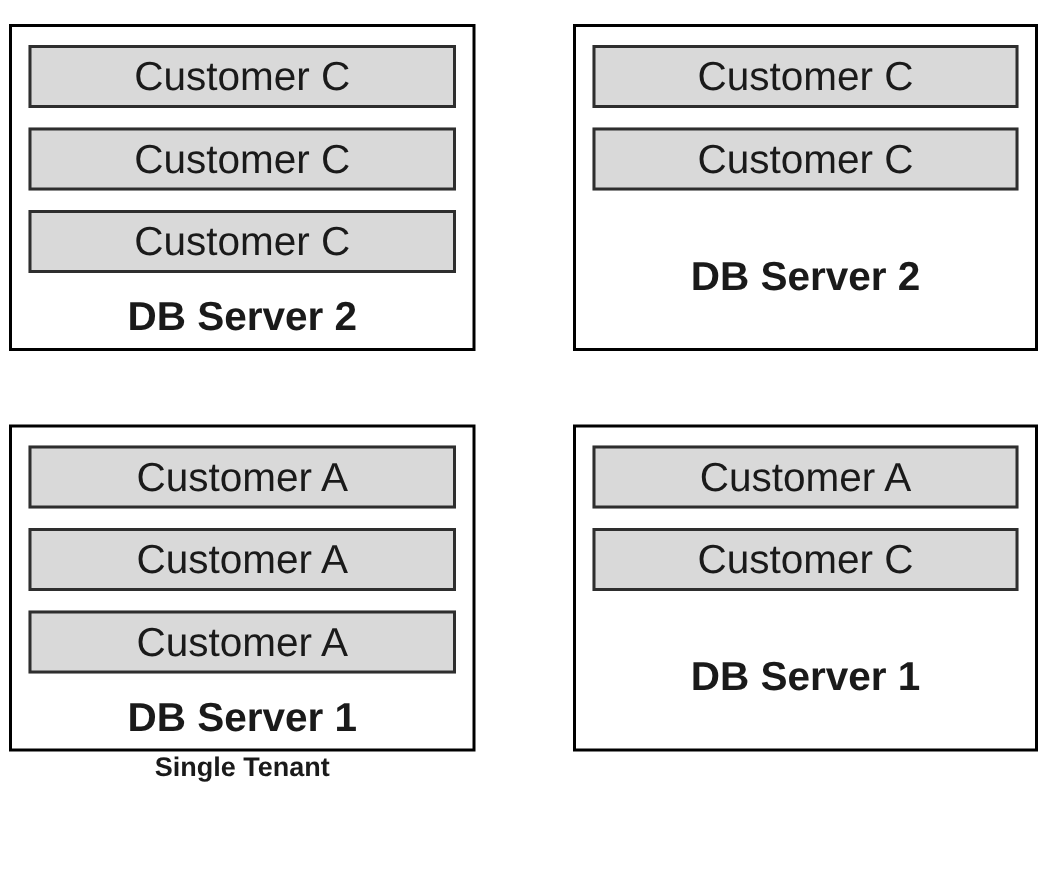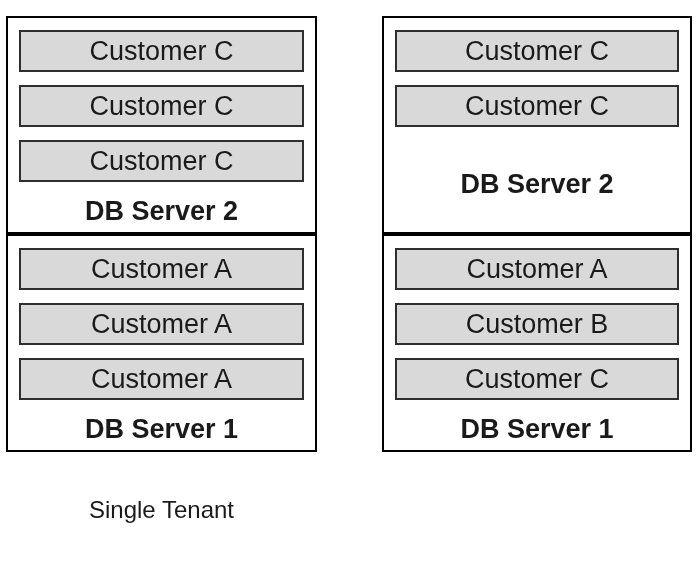--- a/index.html
+++ b/index.html
@@ -26,21 +26,21 @@
   .col-right { left: 382px; width: 310px; }
   .server-box {
     box-sizing: border-box;
     height: 218px;
     border: 2px solid #000000;
     background: #ffffff;
     display: flex;
     flex-direction: column;
     padding: 12px 11px 0 11px;
   }
-  .server-box.second { }
+  .server-box.second { margin-top: 49px; }
   .db-row {
     box-sizing: border-box;
     height: 42px;
     border: 2px solid #2e2e2e;
     background: #d9d9d9;
     display: flex;
     align-items: center;
     justify-content: center;
     font-size: 27px;
     line-height: 1;
@@ -50,24 +50,24 @@
     flex: 1;
     display: flex;
     align-items: center;
     justify-content: center;
     font-size: 27px;
     line-height: 1;
     padding-bottom: 4px;
     font-weight: bold;
   }
   .caption {
-    margin-top: 44px;
     text-align: center;
-    font-size: 24px;
+    font-size: 18px;
     line-height: 1.2;
+    font-weight: bold;
   }
 </style>
 </head>
 <body>
 
 <div class="canvas">
 
   <div class="column col-left">
 
     <div class="server-box">
@@ -109,23 +109,20 @@
         <span>Customer C</span>
       </div>
       <div class="server-label">DB Server 2</div>
     </div>
 
     <div class="server-box second">
       <div class="db-row">
         <span>Customer A</span>
       </div>
       <div class="db-row">
-        <span>Customer B</span>
-      </div>
-      <div class="db-row">
         <span>Customer C</span>
       </div>
       <div class="server-label">DB Server 1</div>
     </div>
 
   </div>
 
 </div>
 
 </body></html>

